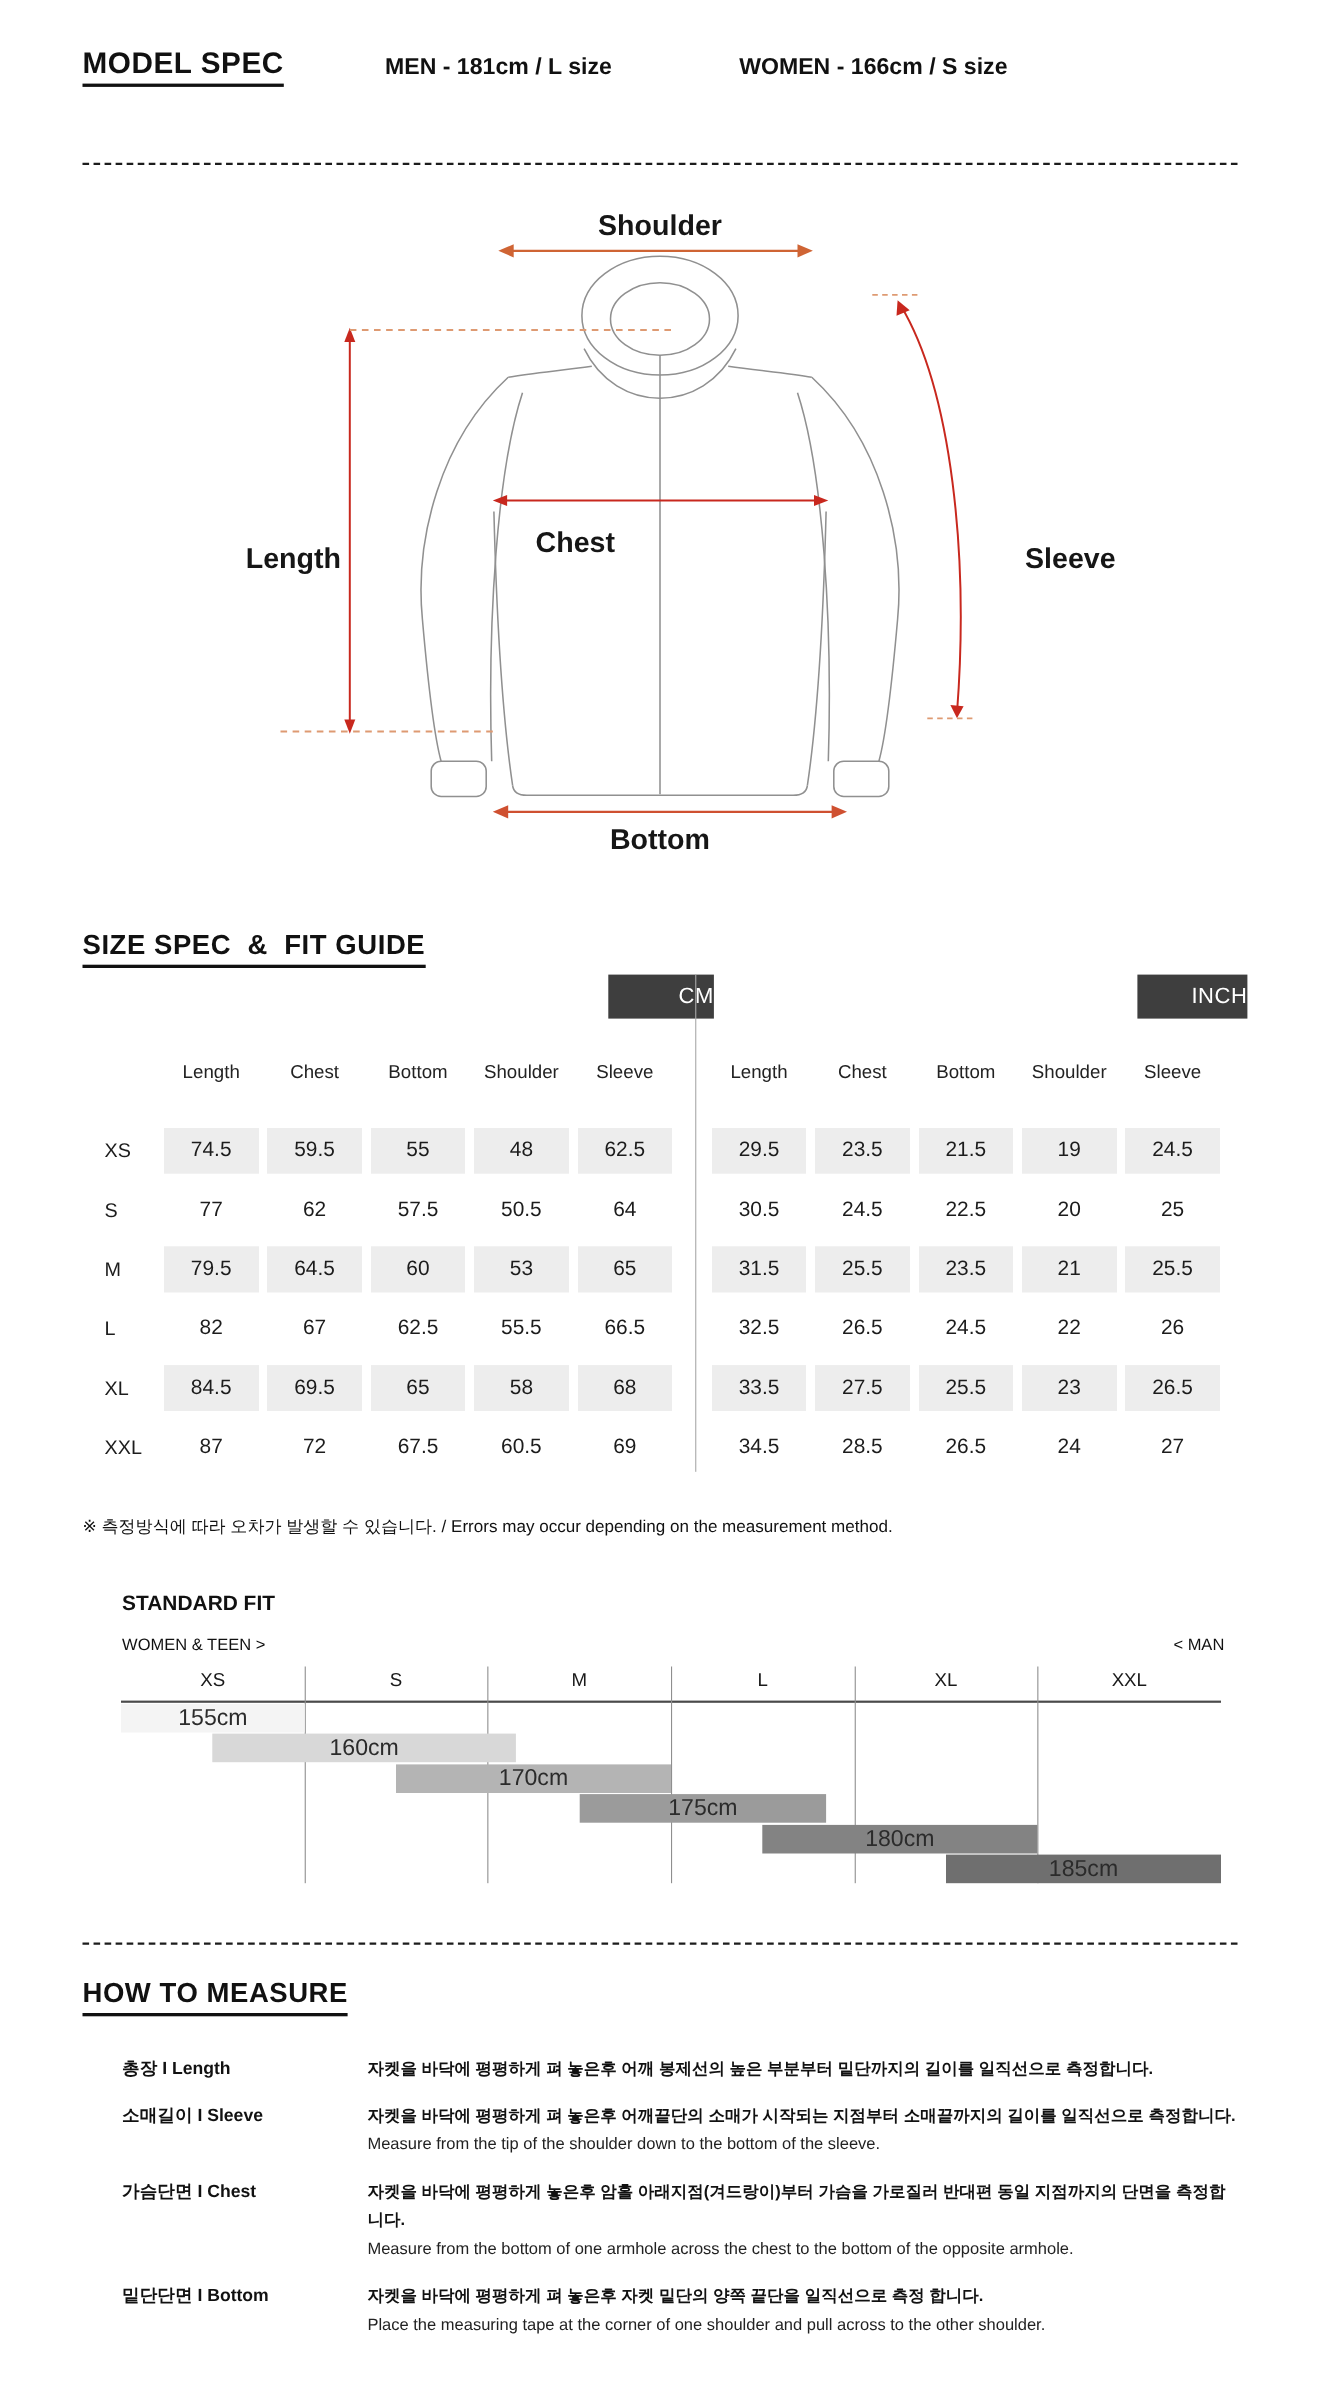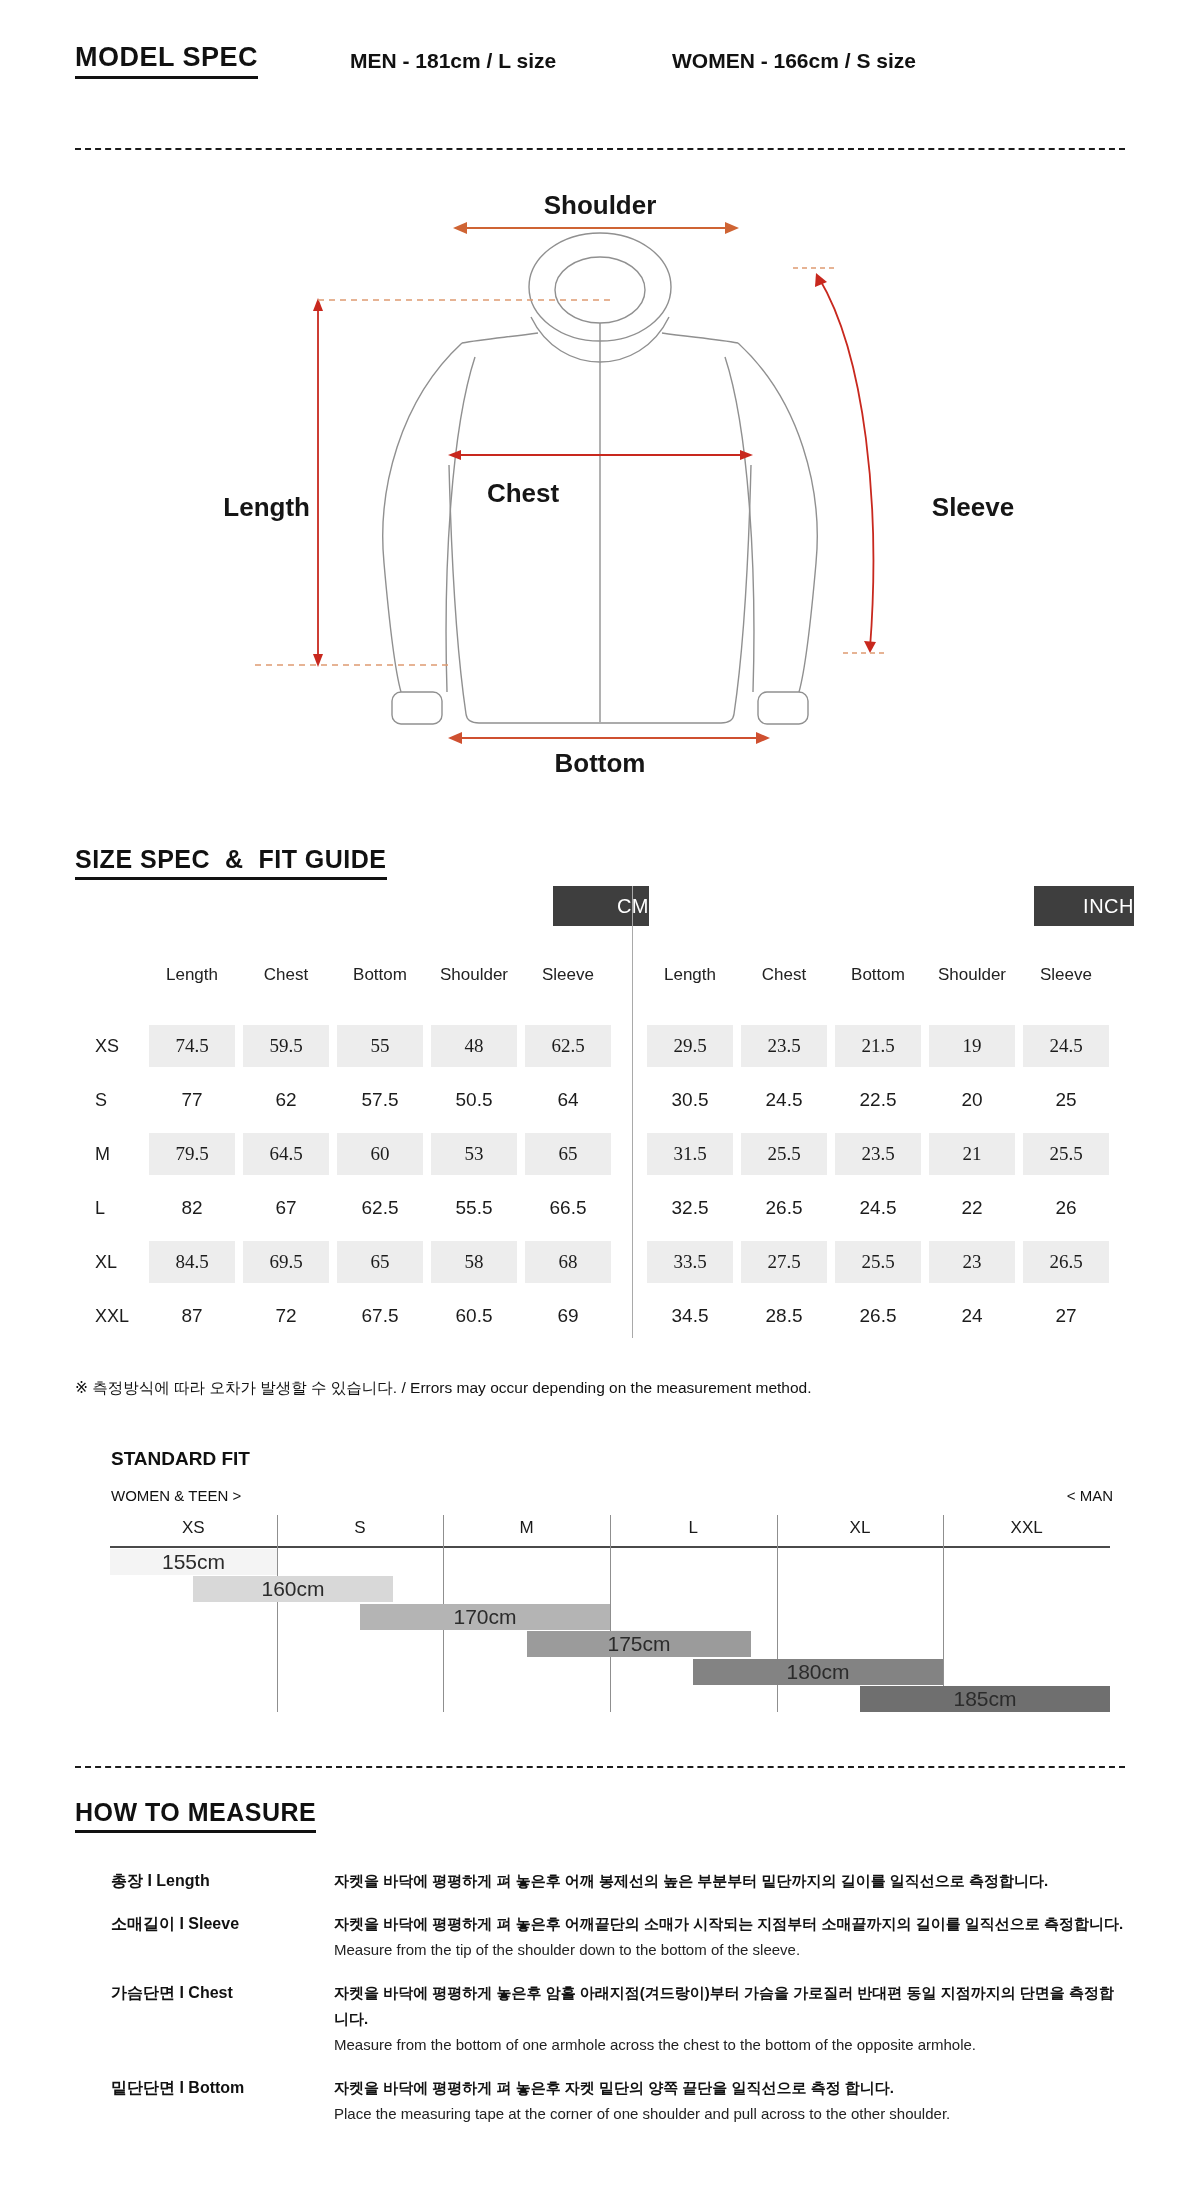--- a/index.html
+++ b/index.html
@@ -23,21 +23,21 @@
   .thead,.trow{display:grid;align-items:center;}
   .with-size .thead,.with-size .trow{grid-template-columns:70px repeat(5,94px);}
   .no-size .thead,.no-size .trow{grid-template-columns:repeat(5,94px);}
   .thead{height:40px;}
   .thead .tcell{font-size:17px;color:#222;text-align:center;}
   .rows .trow{height:42px;margin-bottom:12px;}
   .rows .trow:first-child{margin-top:30px;}
   .tcell{text-align:center;}
   .tcell.val{font-size:19px;color:#1c1c1c;line-height:42px;padding:0 4px;}
   .tcell.sizecell{font-size:18px;color:#1c1c1c;text-align:left;padding-left:20px;}
-  .trow.shaded .tcell.val{background:#ededed;background-clip:content-box;font-family:Liberation Serif, serif;}
+  .trow.shaded .tcell.val{background:#ededed;background-clip:content-box;}
   .table-divider{position:absolute;left:632px;top:886px;width:1px;height:452px;background:#a9a9a9;}
   
   #fit-chart{position:absolute;left:110px;top:1512px;width:1000px;height:202px;}
   .fit-size-label{position:absolute;top:0;height:32px;line-height:32px;text-align:center;
         font-size:17px;color:#1a1a1a;}
   .fit-baseline{position:absolute;left:0;top:34px;width:1000px;height:0;border-top:2px solid #4a4a4a;}
   .fit-sep{position:absolute;top:3px;width:1px;height:197px;background:#8f8f8f;}
   .fit-bar{position:absolute;height:26px;line-height:26px;text-align:center;
         font-size:21px;color:#2b2b2b;}
   
@@ -258,21 +258,21 @@
       <div class="fit-size-label" style="left: 333.333px; width: 166.667px;">M</div>
       <div class="fit-size-label" style="left: 500px; width: 166.667px;">L</div>
       <div class="fit-size-label" style="left: 666.667px; width: 166.667px;">XL</div>
       <div class="fit-size-label" style="left: 833.333px; width: 166.667px;">XXL</div>
       <div class="fit-sep" style="left: 167px;"></div>
       <div class="fit-sep" style="left: 333px;"></div>
       <div class="fit-sep" style="left: 500px;"></div>
       <div class="fit-sep" style="left: 667px;"></div>
       <div class="fit-sep" style="left: 833px;"></div>
       <div class="fit-bar" style="left: 0px; width: 167px; top: 37px; background: rgb(244, 244, 244);">155cm</div>
-      <div class="fit-bar" style="left: 83px; width: 200px; top: 64.4px; background: rgb(216, 216, 216);">160cm</div>
+      <div class="fit-bar" style="left: 83px; width: 276px; top: 64.4px; background: rgb(216, 216, 216);">160cm</div>
       <div class="fit-bar" style="left: 250px; width: 250px; top: 91.8px; background: rgb(180, 180, 180);">170cm</div>
       <div class="fit-bar" style="left: 417px; width: 224px; top: 119.2px; background: rgb(155, 155, 155);">175cm</div>
       <div class="fit-bar" style="left: 583px; width: 250px; top: 146.6px; background: rgb(131, 131, 131);">180cm</div>
       <div class="fit-bar" style="left: 750px; width: 250px; top: 174px; background: rgb(111, 111, 111);">185cm</div>
     </div>
 
   <div class="dashed-divider" style="top:1766px;"></div>
 
   <div class="abs" style="left:75px;top:1798px;font-size:25px;">
     <span class="title-underline">HOW TO MEASURE</span>

